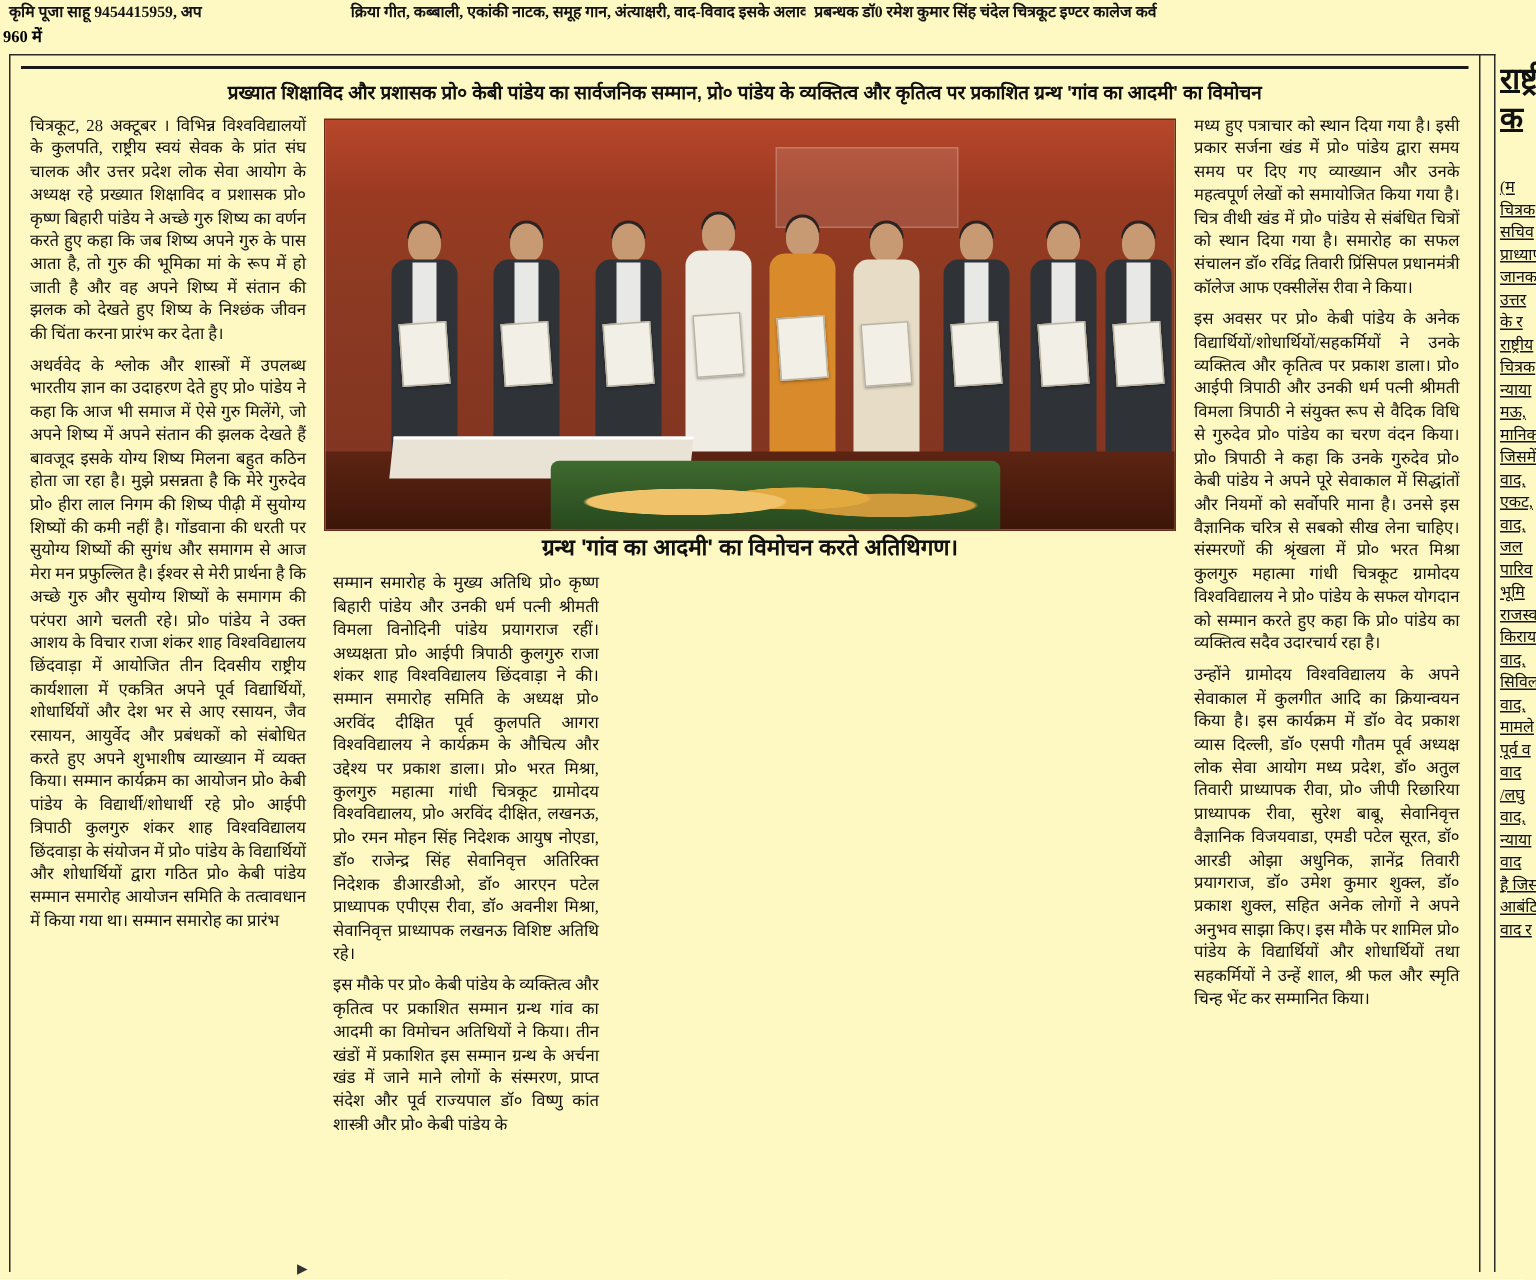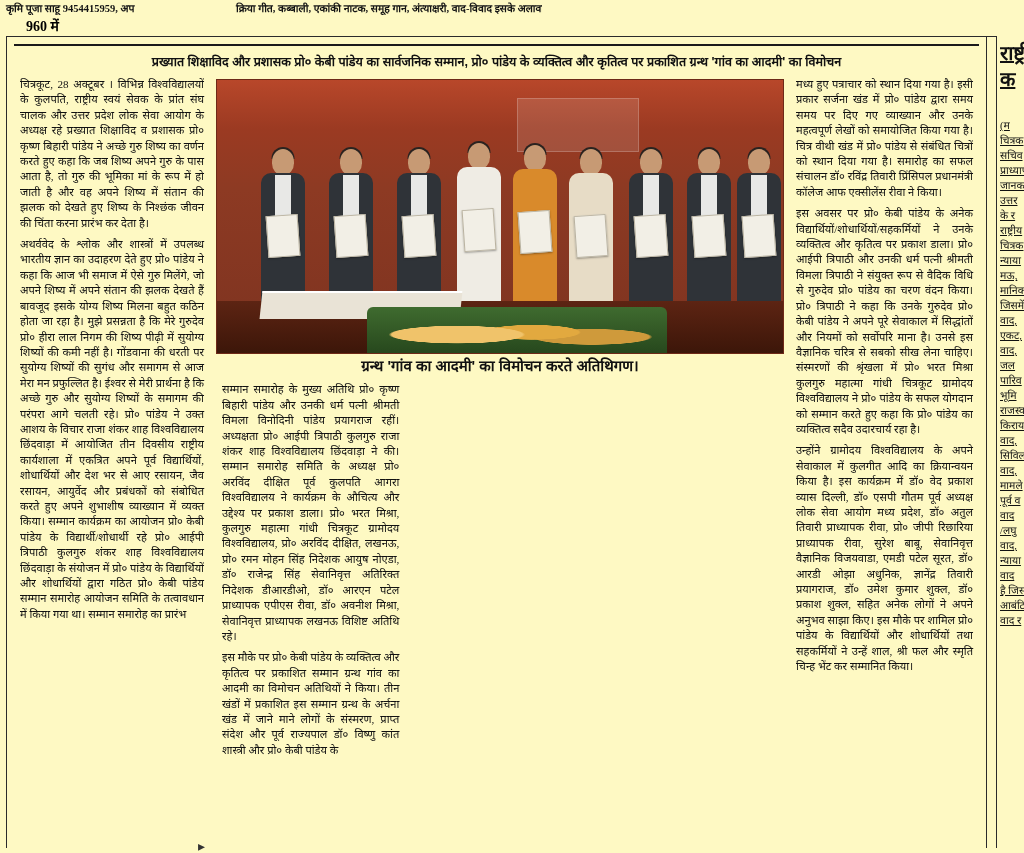--- a/index.html
+++ b/index.html
@@ -284,22 +284,23 @@
   }
 </style>
 </head>
 <body>
 
 <div class="page">
 
   <div class="top-strip">
     <div class="seg s1">कृमि पूजा साहू 9454415959, अप</div>
     <div class="seg s2">क्रिया गीत, कब्बाली, एकांकी नाटक, समूह गान, अंत्याक्षरी, वाद-विवाद इसके अलावा</div>
+    <div class="seg s3">प्रबन्धक डॉ0 रमेश कुमार सिंह चंदेल चित्रकूट इण्टर कालेज कर्व</div>
   </div>
-  <div style="position:absolute;left:2px;top:16px;font-size:14px;font-weight:bold;margin-left:24px;">960 में</div>
+  <div style="position:absolute;left:2px;top:16px;font-size:11px;font-weight:bold;">960 में</div>
 
   <div class="hrule-top"></div>
   <div class="vrule left"></div>
   <div class="vrule inner-right"></div>
   <div class="vrule right"></div>
 
   <div class="article">
 
     <div class="headline-rule"></div>
     <div class="subhead">प्रख्यात शिक्षाविद और प्रशासक प्रो० केबी पांडेय का सार्वजनिक सम्मान, प्रो० पांडेय के व्यक्तित्व और कृतित्व पर प्रकाशित ग्रन्थ 'गांव का आदमी' का विमोचन</div>

